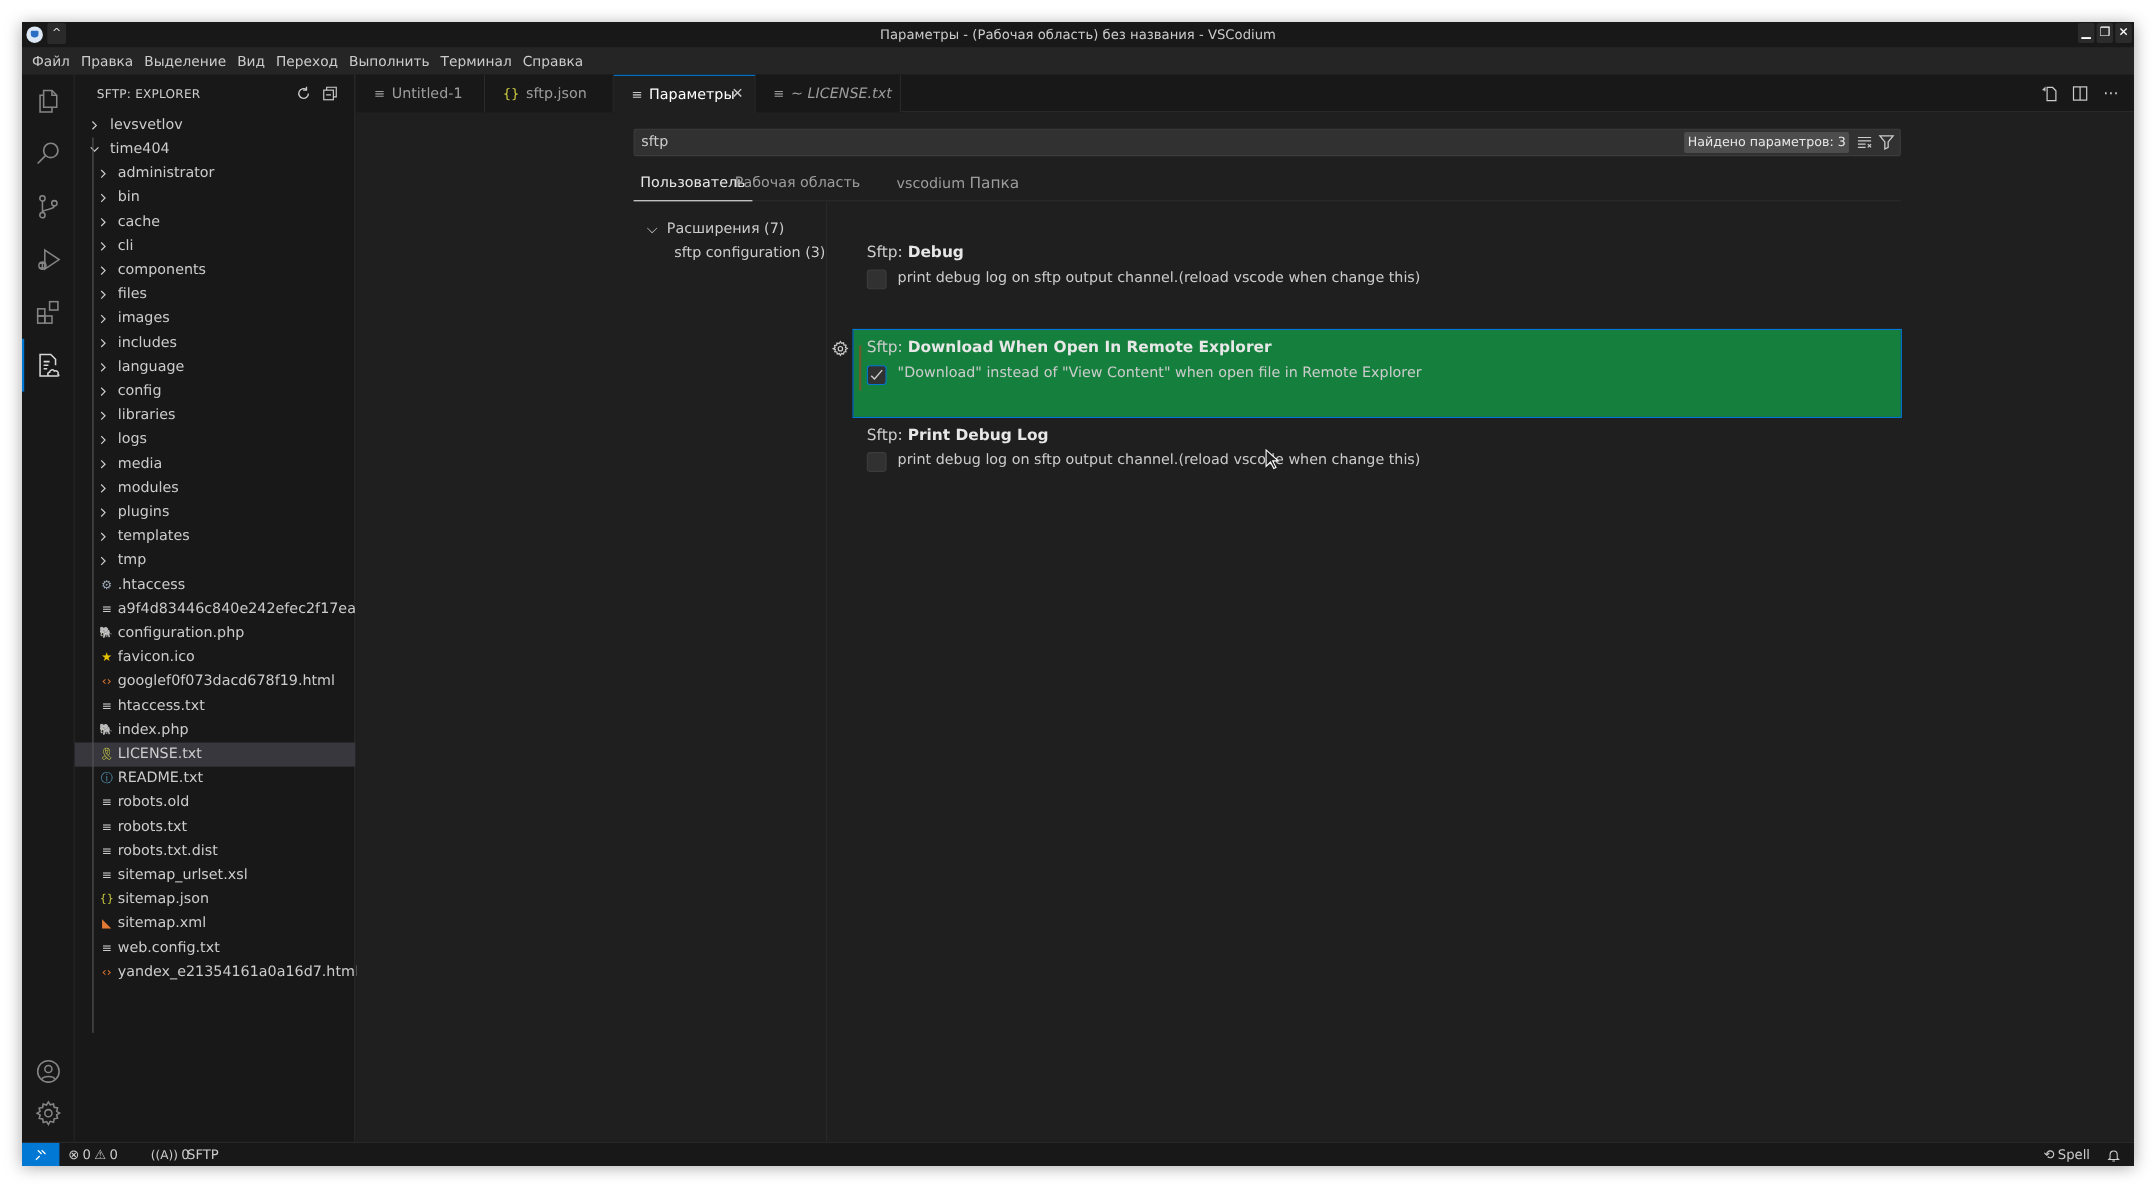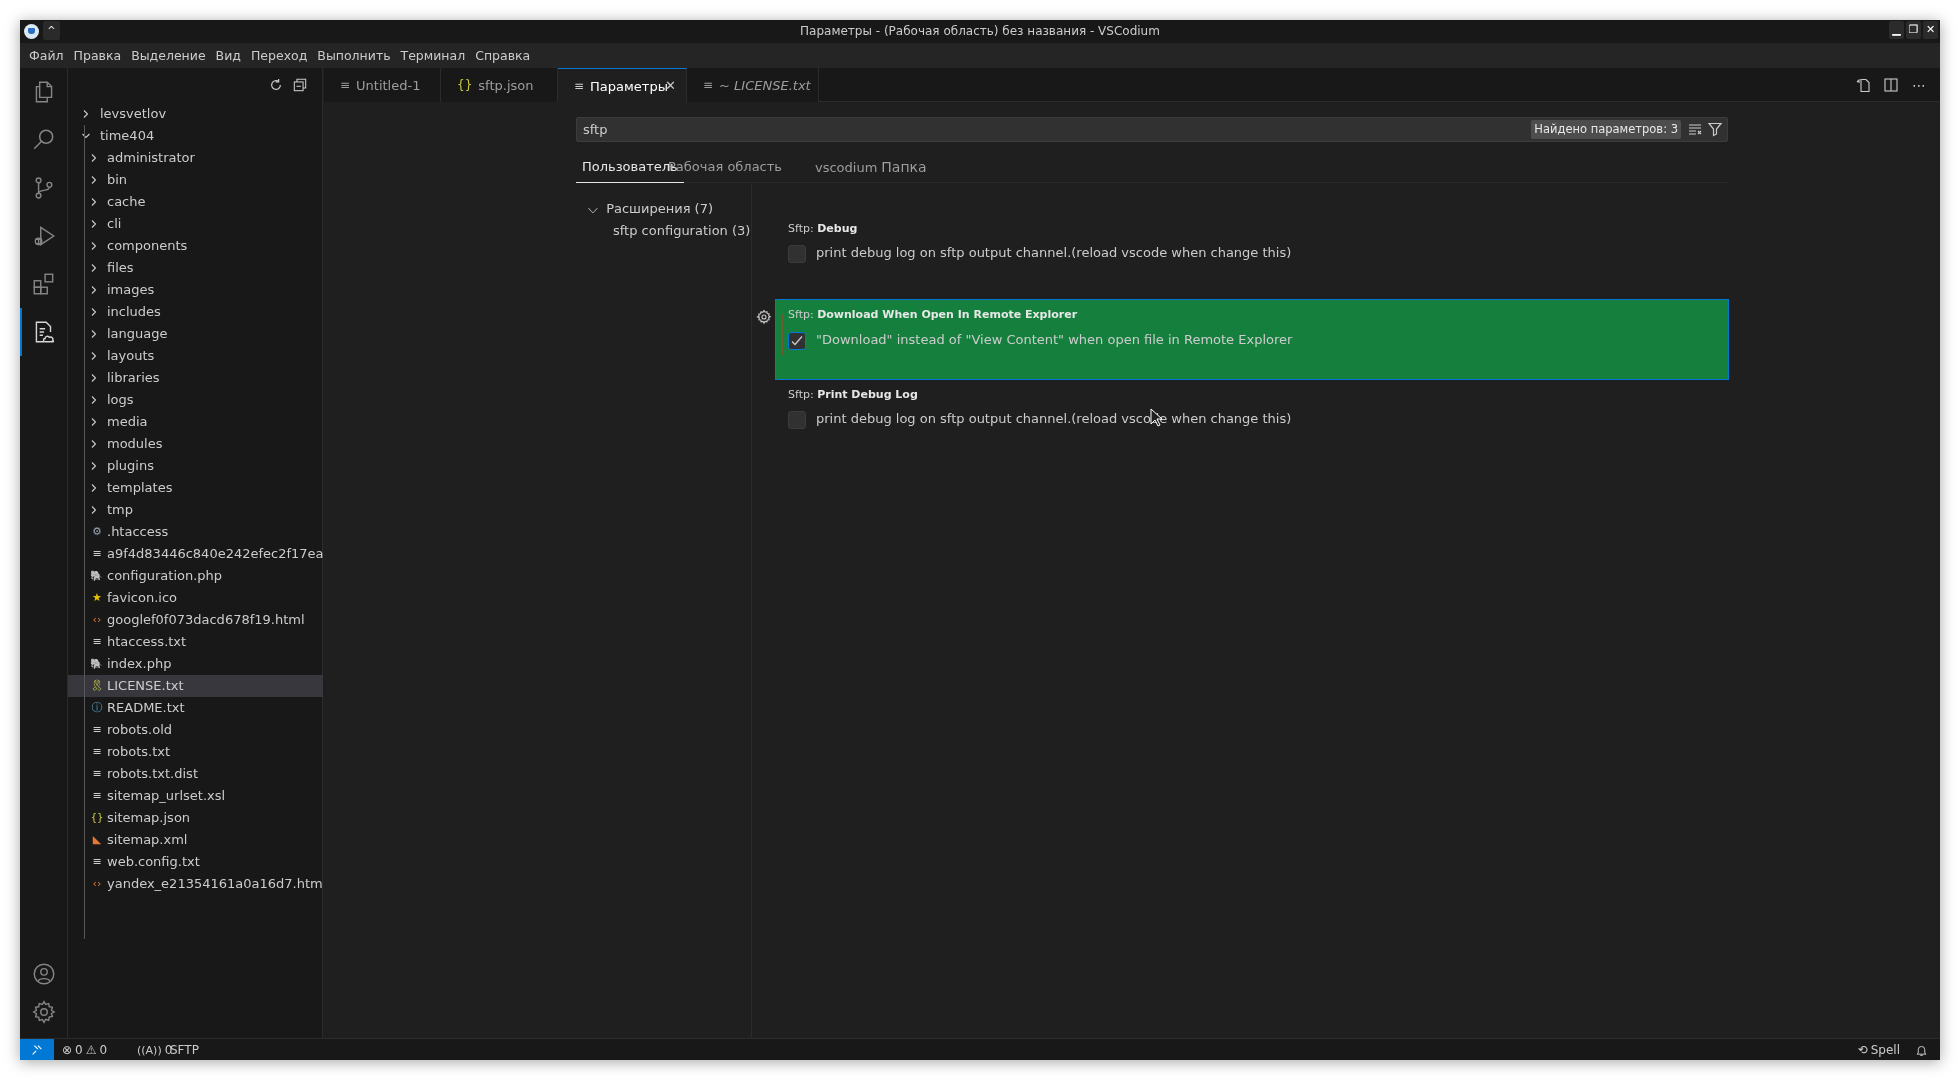--- a/index.html
+++ b/index.html
@@ -45,21 +45,21 @@
   .search .s-clear { position: absolute; right: 24px; top: 3px; width: 16px; height: 16px; }
   .search .s-filter { position: absolute; right: 4px; top: 3px; width: 16px; height: 16px; }
   .scope-tabs { position: absolute; left: 252px; top: 83px; width: 1152px; height: 32px; border-bottom: 1px solid #2b2b2b; }
   .stab { position: absolute; top: 0; height: 32px; line-height: 32px; font-size: 13px; color: #9d9d9d; }
   .stab.active { color: #e7e7e7; border-bottom: 1px solid #e7e7e7; }
   .stab .hint { font-size: 14px; color: #9d9d9d; margin-left: 4px; }
   .toc { position: absolute; left: 252px; top: 116px; width: 176px; height: 854px; border-right: 1px solid #2b2b2b; }
   .toc-item { position: absolute; font-size: 13px; color: #cccccc; white-space: nowrap; line-height: 22px; }
   .setting { position: absolute; left: 452px; width: 952px; }
   .setting.focused { background: #15803d; outline: 1px solid #0078d4; }
-  .s-title { position: absolute; left: 12px; font-size: 11px; color: #cccccc; white-space: nowrap; }
+  .s-title { position: absolute; left: 12px; font-size: 14px; color: #cccccc; white-space: nowrap; }
   .s-title b { color: #e7e7e7; font-weight: bold; }
   .s-check { position: absolute; left: 12px; width: 18px; height: 18px; background: #313131; border: 1px solid #3c3c3c; border-radius: 3px; }
   .s-check.checked { border-color: #0078d4; background: #313131; }
   .s-desc { position: absolute; left: 40px; font-size: 13px; color: #cccccc; white-space: nowrap; }
   .mod-bar { position: absolute; left: 5px; top: 14px; width: 2px; height: 41px; background: #6e5a2a; }
   .gear { position: absolute; left: -20px; top: 9px; width: 16px; height: 16px; }
   .cursor { position: absolute; left: 826px; top: 340px; width: 14px; height: 20px; }
   .statusbar { position: absolute; left: 0; top: 1018px; width: 1920px; height: 22px; background: #181818; border-top: 1px solid #2b2b2b; font-size: 12px; color: #cccccc; }
   .remote { position: absolute; left: 0; top: 0; width: 34px; height: 22px; background: #0078d4; display: flex; align-items: center; justify-content: center; }
   .sb-item { position: absolute; top: 0; height: 22px; line-height: 21px; display: flex; align-items: center; gap: 3px; }
@@ -145,20 +145,21 @@
     </div>
     <div class="act" style="top:920px">
       <svg viewBox="0 0 24 24" fill="none" stroke="#858585" stroke-width="1.3">
           <circle cx="12" cy="12" r="3"></circle>
           <path d="M12 2.5l1.5 2.5 2.8-.8.5 2.9 2.9.5-.8 2.8 2.5 1.5-2.5 1.5.8 2.8-2.9.5-.5 2.9-2.8-.8L12 21.5l-1.5-2.5-2.8.8-.5-2.9-2.9-.5.8-2.8L2.5 12l2.5-1.5-.8-2.8 2.9-.5.5-2.9 2.8.8z"></path>
         </svg>
     </div>
   </div>
 
   <div class="sidebar">
+    <div class="sb-header">SFTP: EXPLORER</div>
     <div class="sb-actions">
       <span>
           <svg width="14" height="14" viewBox="0 0 16 16" fill="none" stroke="#cccccc" stroke-width="1.4">
             <path d="M13 8a5 5 0 1 1-2-4"></path>
             <path d="M11 1v3.5h-3.5"></path>
           </svg>
         </span>
       <span>
           <svg width="14" height="14" viewBox="0 0 16 16" fill="none" stroke="#cccccc" stroke-width="1.2">
             <rect x="1.5" y="4.5" width="10" height="10"></rect>
@@ -255,21 +256,21 @@
             </svg>
           </span>
       <span class="label" style="left:39px">language</span>
         </div>
         <div class="row">
       <span class="chev" style="left:18px">
             <svg width="10" height="10" viewBox="0 0 10 10" fill="none" stroke="#cccccc" stroke-width="1.1">
               <path d="M3 1.5l3.5 3.5L3 8.5"></path>
             </svg>
           </span>
-      <span class="label" style="left:39px">layouts</span>
+      <span class="label" style="left:39px">config</span>
         </div>
         <div class="row">
       <span class="chev" style="left:18px">
             <svg width="10" height="10" viewBox="0 0 10 10" fill="none" stroke="#cccccc" stroke-width="1.1">
               <path d="M3 1.5l3.5 3.5L3 8.5"></path>
             </svg>
           </span>
       <span class="label" style="left:39px">libraries</span>
         </div>
         <div class="row">

